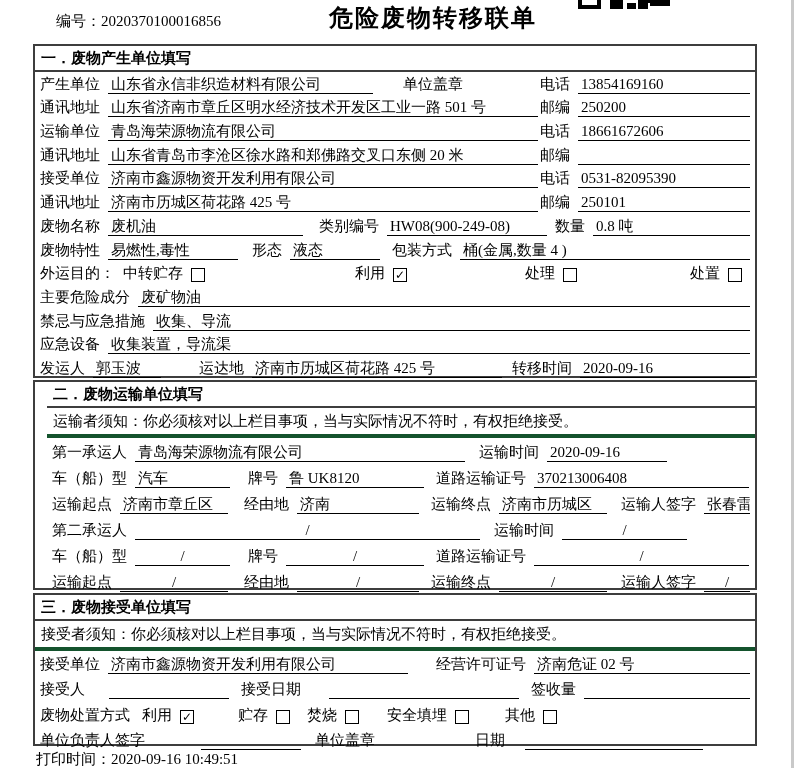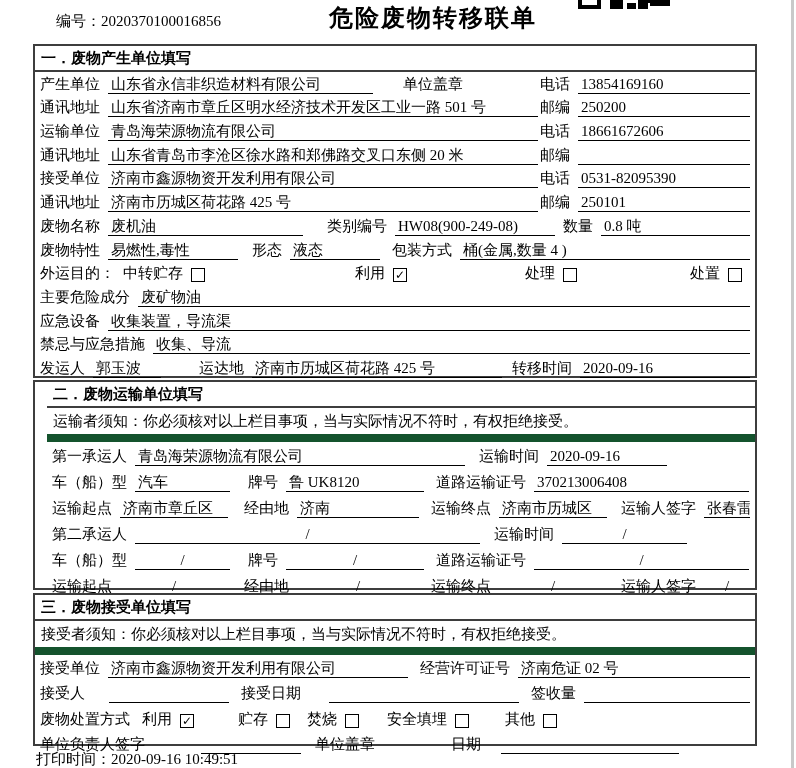--- a/index.html
+++ b/index.html
@@ -9,21 +9,21 @@
   .title{position:absolute;left:70px;width:726px;top:2px;text-align:center;font-size:24px;
          font-weight:bold;letter-spacing:2px;font-family:"Liberation Sans","DejaVu Sans",sans-serif;}
   .qr{position:absolute;left:578px;top:0;}
   .gray-edge{position:absolute;right:2px;top:0;width:3px;height:768px;background:#c9c9c9;}
   .box{position:absolute;left:33px;width:724px;border:2px solid #3d3d3d;box-sizing:border-box;background:#fff;}
   #box1{top:44px;height:334px;}
   #box2{top:380px;height:210px;padding-left:12px;}
   #box3{top:593px;height:153px;}
   .sec-head{font-weight:bold;font-size:15px;padding:3px 6px 2px;border-bottom:2px solid #3d3d3d;
             font-family:"Liberation Sans","DejaVu Sans",sans-serif;}
-  .note-row{font-size:15px;padding:4px 6px 3px;border-bottom:8px solid #14532d;white-space:nowrap;}
+  .note-row{font-size:15px;padding:4px 6px 3px;border-bottom:4px solid #14532d;white-space:nowrap;}
   .row{display:flex;align-items:flex-end;padding:0 5px 2px;box-sizing:border-box;}
   #box1 .row{height:23.7px;}
   #box2 .row{height:26px;}
   #box3 .row{height:25.2px;}
   .l{font-size:15px;white-space:nowrap;line-height:19px;height:19px;flex:0 0 auto;}
   .v{display:inline-block;border-bottom:1px solid #000;font-size:15px;white-space:nowrap;
      line-height:19px;height:19px;box-sizing:border-box;padding:0 3px;margin-left:8px;
      overflow:hidden;flex:0 0 auto;}
   .v.fx{flex:1 1 auto;}
   .v.c{text-align:center;}
@@ -95,21 +95,21 @@
     <div class="row">
       <span class="l">通讯地址</span>
       <span class="v" style="width:430px">济南市历城区荷花路 425 号</span>
       <span class="l" style="margin-left:auto">邮编</span>
       <span class="v" style="width:172px">250101</span>
     </div>
 
     <div class="row">
       <span class="l">废物名称</span>
       <span class="v" style="width:195px">废机油</span>
-      <span class="l" style="margin-left:24px">类别编号</span>
+      <span class="l" style="margin-left:16px">类别编号</span>
       <span class="v" style="width:160px">HW08(900-249-08)</span>
       <span class="l" style="margin-left:8px">数量</span>
       <span class="v fx">0.8 吨</span>
     </div>
 
     <div class="row">
       <span class="l">废物特性</span>
       <span class="v" style="width:130px">易燃性,毒性</span>
       <span class="l" style="margin-left:14px">形态</span>
       <span class="v" style="width:90px">液态</span>
@@ -144,27 +144,27 @@
           </span>
       </span>
     </div>
 
     <div class="row">
       <span class="l">主要危险成分</span>
       <span class="v fx">废矿物油</span>
     </div>
 
     <div class="row">
+      <span class="l">禁忌与应急措施</span>
+      <span class="v fx">收集、导流</span>
+    </div>
+
+    <div class="row">
       <span class="l">应急设备</span>
       <span class="v fx">收集装置，导流渠</span>
-    </div>
-
-    <div class="row">
-      <span class="l">禁忌与应急措施</span>
-      <span class="v fx">收集、导流</span>
     </div>
 
     <div class="row">
       <span class="l">发运人</span>
       <span class="v" style="width:68px">郭玉波</span>
       <span class="l" style="margin-left:38px">运达地</span>
       <span class="v" style="width:250px">济南市历城区荷花路 425 号</span>
       <span class="l" style="margin-left:10px">转移时间</span>
       <span class="v fx">2020-09-16</span>
     </div>
@@ -229,21 +229,21 @@
     </div>
   </div>
 
   <div class="box" id="box3">
     <div class="sec-head">三．废物接受单位填写</div>
     <div class="note-row">接受者须知：你必须核对以上栏目事项，当与实际情况不符时，有权拒绝接受。</div>
 
     <div class="row">
       <span class="l">接受单位</span>
       <span class="v" style="width:300px">济南市鑫源物资开发利用有限公司</span>
-      <span class="l" style="margin-left:12px">经营许可证号</span>
+      <span class="l" style="margin-left:28px">经营许可证号</span>
       <span class="v fx">济南危证 02 号</span>
     </div>
 
     <div class="row">
       <span class="l">接受人</span>
       <span class="v" style="width:120px;margin-left:24px"></span>
       <span class="l" style="margin-left:12px">接受日期</span>
       <span class="v" style="width:190px;margin-left:28px"></span>
       <span class="l" style="margin-left:12px">签收量</span>
       <span class="v fx"></span>
@@ -280,21 +280,21 @@
         <span class="cbox">
             <span></span>
           </span>
       </span>
     </div>
 
     <div class="row">
       <span class="l">单位负责人签字</span>
       <span class="v" style="width:100px;margin-left:56px"></span>
       <span class="l" style="margin-left:14px">单位盖章</span>
-      <span class="l" style="margin-left:76px">日期</span>
+      <span class="l" style="margin-left:100px">日期</span>
       <span class="v" style="width:178px;margin-left:20px"></span>
     </div>
   </div>
 
   <div class="print-line"><span>打印时间：</span><span>2020-09-16 10:49:51</span></div>
 
   <div class="gray-edge"></div>
 </div>
 
 </body></html>

